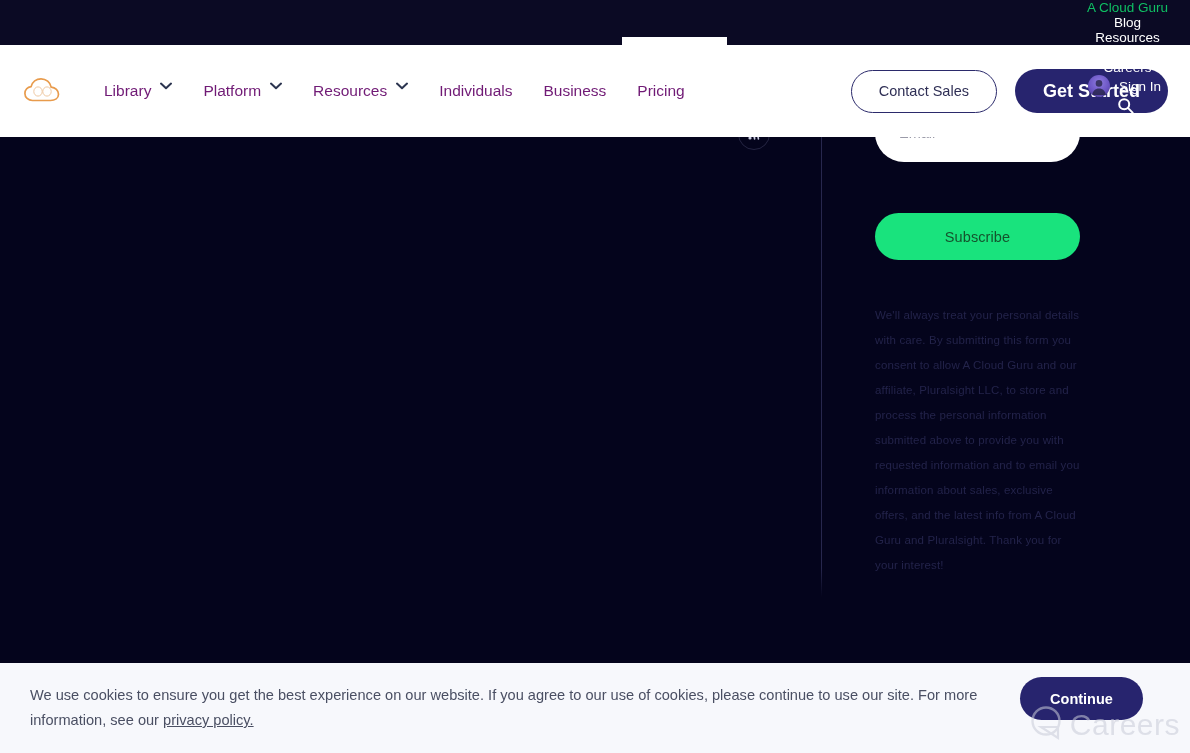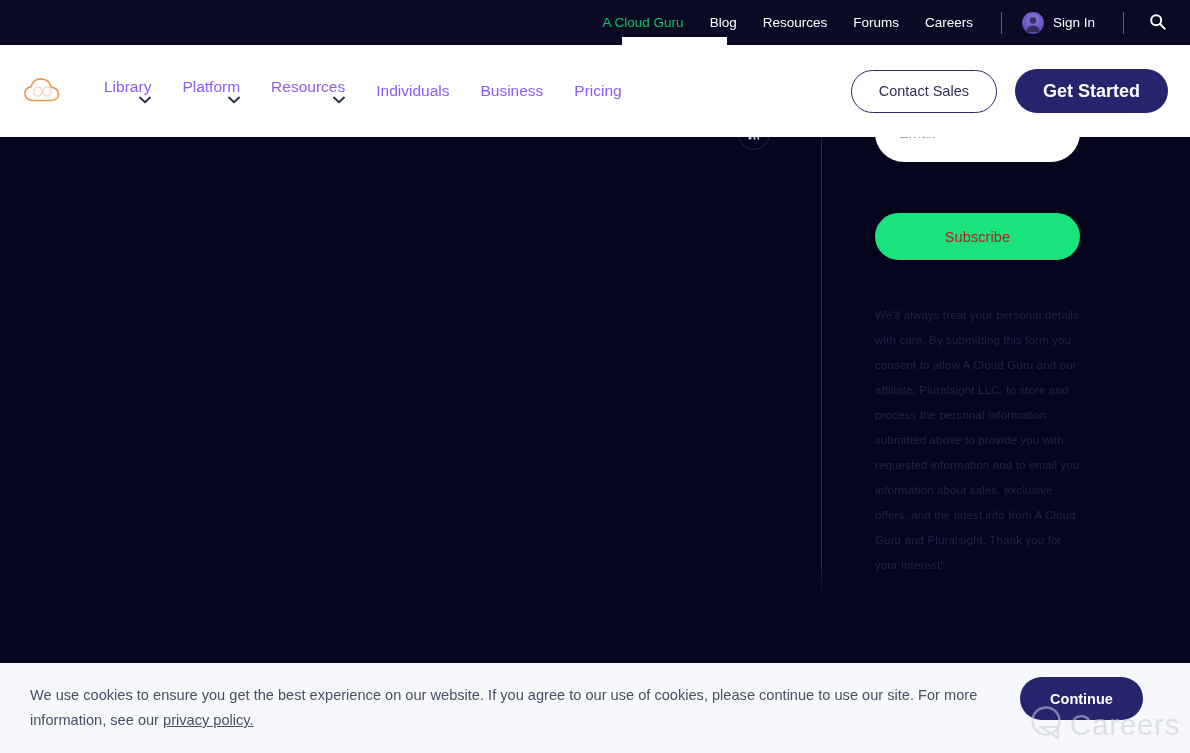--- a/index.html
+++ b/index.html
@@ -79,21 +79,21 @@
   .email-input::placeholder { color: #9a9aa8; }
 
   .subscribe-btn {
     display: block;
     margin-top: 51px;
     width: 205px;
     height: 47px;
     border-radius: 24px;
     border: none;
     background: #19e37d;
-    color: #b91c1c;
+    color: #14532d;
     font-family: "Liberation Sans", sans-serif;
     font-size: 14.5px;
     font-weight: 400;
     cursor: pointer;
     letter-spacing: .1px;
   }
 
   .legal-text {
     margin-top: 43px;
     width: 207px;
@@ -112,20 +112,21 @@
     background: #0b0a24;
     z-index: 60;
   }
   .utility-inner {
     position: absolute;
     right: 0; top: 0;
     height: 45px;
     display: flex;
     align-items: center;
     padding-right: 22px;
+    flex-direction: column;
   }
   .util-link {
     color: #ffffff;
     font-size: 13.5px;
     text-decoration: none;
     margin-left: 26px;
     white-space: nowrap;
     cursor: pointer;
   }
   .util-link.is-active { color: #0fbf63; }
@@ -194,28 +195,27 @@
     display: flex; align-items: center; justify-content: center;
     cursor: pointer;
   }
   .nav-links {
     display: flex;
     align-items: center;
     margin-left: 38px;
   }
   .nav-item {
     display: flex;
-    align-items: flex-end;
+    align-items: flex-start;
     margin-right: 31px;
-    color: #8b5cf6;
+    color: #701a75;
     font-size: 15.5px;
     text-decoration: none;
     white-space: nowrap;
     cursor: pointer;
-    flex-direction: column;
   }
   .nav-item .caret {
     margin-left: 9px;
     display: inline-flex;
   }
 
   .nav-actions {
     position: absolute;
     right: 22px;
     top: 0;

